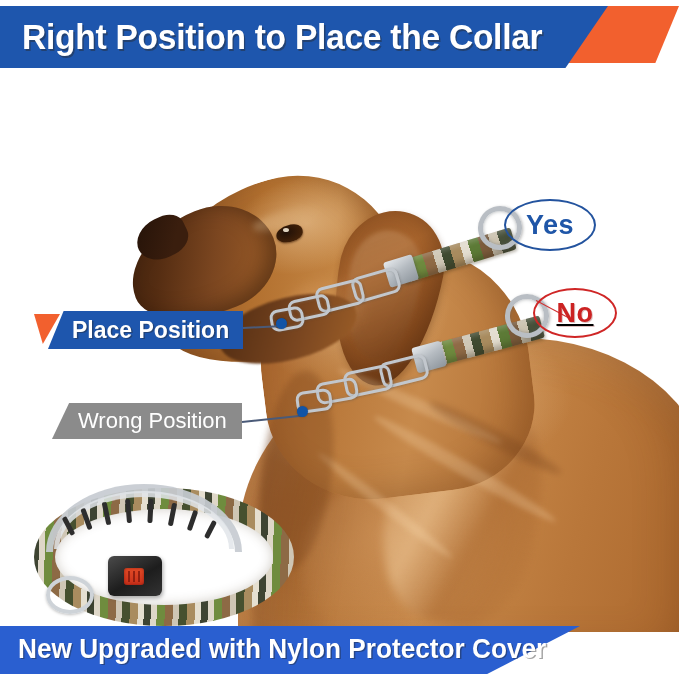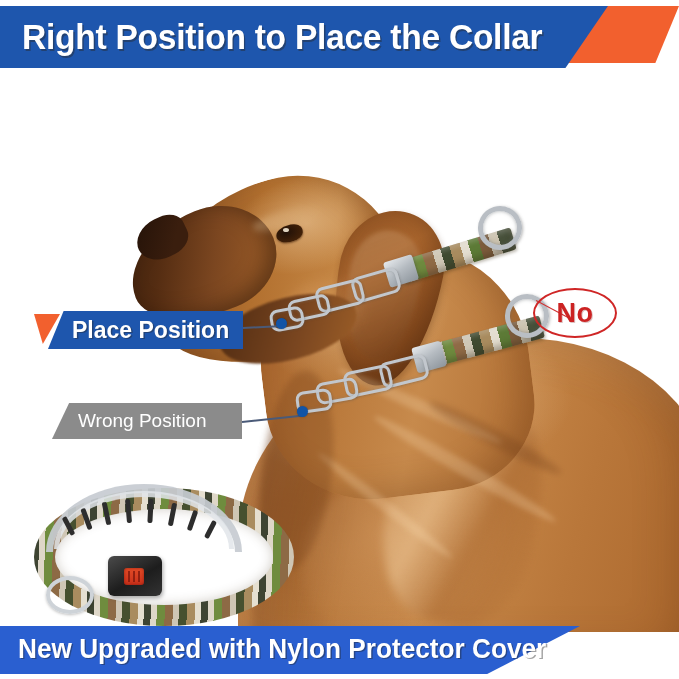--- a/index.html
+++ b/index.html
@@ -187,36 +187,37 @@
     position:absolute;left:34px;top:314px;width:26px;height:30px;z-index:6;
     background:#f2602e;
     clip-path:polygon(0% 0%, 100% 0%, 34% 100%);
   }
   .badge-wrong{
     left:52px;top:403px;width:190px;height:36px;
     background:#8b8b8b;
     clip-path:polygon(9% 0%, 100% 0%, 100% 100%, 0% 100%);
   }
   .badge-wrong span{
-    color:#ffffff;font-size:19px;font-weight:normal;padding-left:26px;white-space:nowrap;
+    color:#ffffff;font-size:22px;font-weight:normal;padding-left:26px;white-space:nowrap;
   }
 
   .pill{
     position:absolute;z-index:7;
     display:flex;align-items:center;justify-content:center;
     border-radius:50%;
   }
   .pill-yes{
     left:504px;top:199px;width:88px;height:48px;
     border:2px solid #23539e;
   }
   .pill-yes span{color:#1f56a8;font-size:27px;font-weight:bold;letter-spacing:.5px;}
   .pill-no{
     left:533px;top:288px;width:80px;height:46px;
     border:2px solid #cf2626;
+    text-decoration:underline;
   }
   .pill-no span{color:#cc2222;font-size:27px;font-weight:bold;letter-spacing:.5px;
     text-shadow:1px 1px 0 rgba(130,30,30,.28);}
 
   .lead{position:absolute;z-index:6;height:1.6px;transform-origin:left center;}
   .lead-blue{background:#4a5a78;}
   .lead-red{background:#d03030;height:1.4px;}
   .dot{position:absolute;width:11px;height:11px;border-radius:50%;background:#1254a6;
        z-index:7;box-shadow:0 0 2px rgba(0,0,0,.3);}
 
@@ -341,20 +342,23 @@
   <div class="lead lead-red" style="left:536px;top:300px;width:42px;transform:rotate(28deg);"></div>
 
   <div class="badge-arrow"></div>
   <div class="badge badge-right">
       <span>Place Position</span>
     </div>
   <div class="badge badge-wrong">
       <span>Wrong Position</span>
     </div>
 
+  <div class="pill pill-yes">
+      <span>Yes</span>
+    </div>
   <div class="pill pill-no">
       <span>No</span>
     </div>
 
   <div class="product">
     <div class="prod-band"></div>
     <div class="prod-chain"></div>
     <div class="prod-chain2"></div>
 
     <div class="prod-spike" style="left:38px;top:46px;width:5px;height:20px;transform:rotate(-28deg);"></div>

